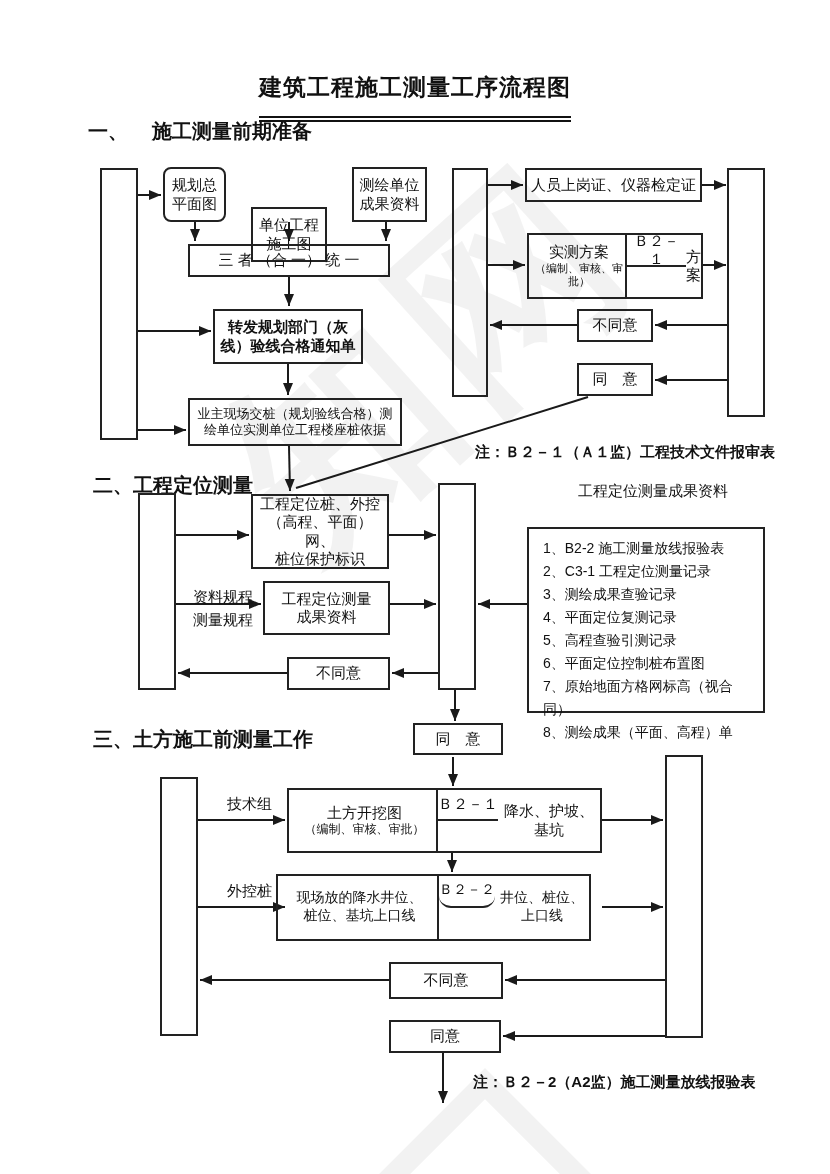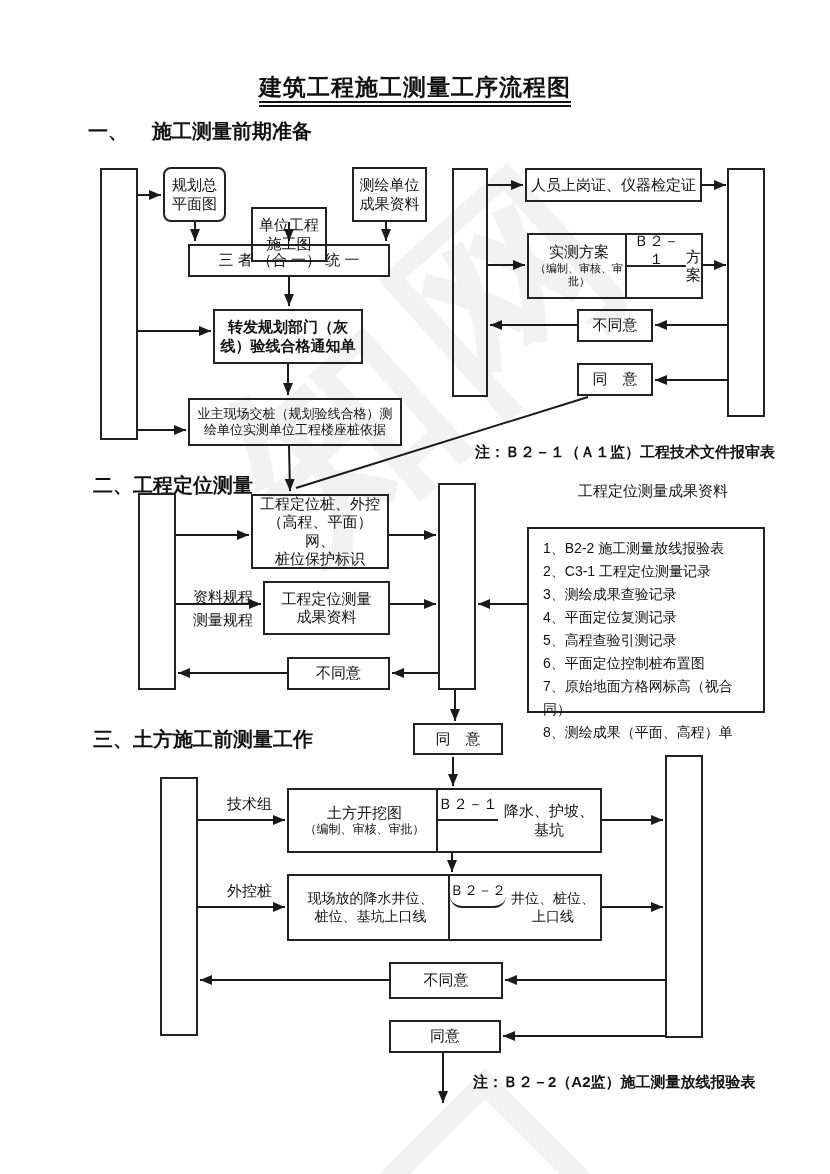--- a/index.html
+++ b/index.html
@@ -10,21 +10,21 @@
         letter-spacing:10px;user-select:none;}
   .wm-diamond{position:absolute;left:408px;top:1100px;width:110px;height:110px;
         border:22px solid rgba(0,0,0,0.05);transform:rotate(45deg);z-index:0;}
   svg.connectors{position:absolute;left:0;top:0;z-index:2;}
   .bx{position:absolute;border:2px solid #222;box-sizing:border-box;display:flex;
       flex-direction:column;align-items:center;justify-content:center;text-align:center;
       font-size:15px;line-height:1.22;z-index:3;}
   .tall{background:transparent;}
   .ttl{position:absolute;left:0;width:830px;text-align:center;top:72px;z-index:3;}
   .ttl span{font-size:23px;font-weight:bold;letter-spacing:1px;
-      border-bottom:6px double #111;padding-bottom:1px;}
+      border-bottom:6px double #111;padding-bottom:16px;}
   .hd{position:absolute;font-size:20px;font-weight:bold;z-index:3;}
   .lbl{position:absolute;font-size:15px;z-index:3;text-align:center;}
   .lbl-sm{position:absolute;font-size:15px;line-height:1.5;z-index:3;}
   .note{position:absolute;font-size:15px;font-weight:bold;z-index:3;white-space:nowrap;}
   .sub{font-size:11px;}
   .sub12{font-size:12px;}
   .split-l{position:absolute;left:0;top:0;bottom:0;display:flex;flex-direction:column;
       align-items:center;justify-content:center;}
   .split-r{position:absolute;top:0;bottom:0;right:0;border-left:2px solid #222;
       display:flex;}
@@ -204,21 +204,21 @@
       <div class="sub12">（编制、审核、审批）</div>
     </div>
     <div class="split-r" style="width:162px;">
       <div class="split-rt" style="height:29px;">Ｂ２－１</div>
       <div class="split-rb">降水、护坡、基坑</div>
     </div>
   </div>
 
   <div class="lbl" style="left:227px;top:882px;">外控桩</div>
 
-  <div class="bx" style="left:287px;top:874px;width:315px;height:67px;font-size:14px;">
+  <div class="bx" style="left:276px;top:874px;width:315px;height:67px;font-size:14px;font-family:Liberation Mono, monospace;">
     <div class="split-l" style="width:163px;">
       <div>现场放的降水井位、</div>
       <div>桩位、基坑上口线</div>
     </div>
     <div class="split-r" style="width:150px;">
       <div class="split-rt" style="height:30px;border-radius:12px;">Ｂ２－２</div>
       <div class="split-rb">井位、桩位、上口线</div>
     </div>
   </div>
 

